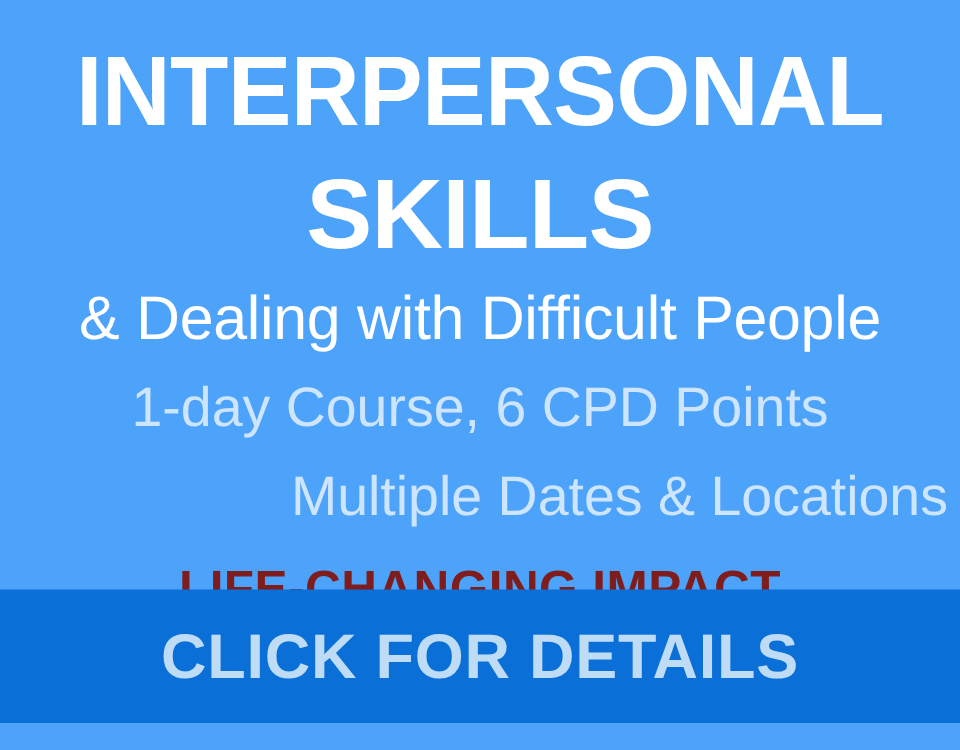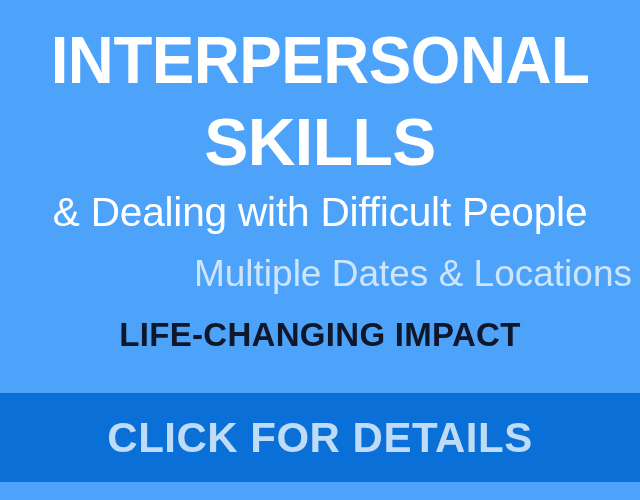--- a/index.html
+++ b/index.html
@@ -86,21 +86,21 @@
     margin-top: 22px;
     text-align: right;
   }
 
   
   #kicker {
     margin-top: 26px;
     font-size: 33px;
     font-weight: 600;
     letter-spacing: 0.3px;
-    color: #0f172a;
+    color: #7f1d1d;
   }
 
   
   #cta-bar {
     position: absolute;
     left: 0;
     top: 393px;
     width: 640px;
     height: 89px;
     background: #0a70d8;
@@ -126,20 +126,21 @@
 <div id="ad-banner">
 
   <div id="ad-content">
 
     <div class="line headline" id="headline-1">INTERPERSONAL</div>
 
     <div class="line headline" id="headline-2">SKILLS</div>
 
     <div class="line" id="subtitle">&amp; Dealing with Difficult People</div>
 
+    <div class="line detail" id="detail-1">1-day Course, 6 CPD Points</div>
 
     <div class="line detail" id="detail-2">Multiple Dates &amp; Locations</div>
 
     <div class="line" id="kicker">LIFE-CHANGING IMPACT</div>
 
   </div>
 
   <div id="cta-bar">
     <span id="cta-label">CLICK FOR DETAILS</span>
   </div>

